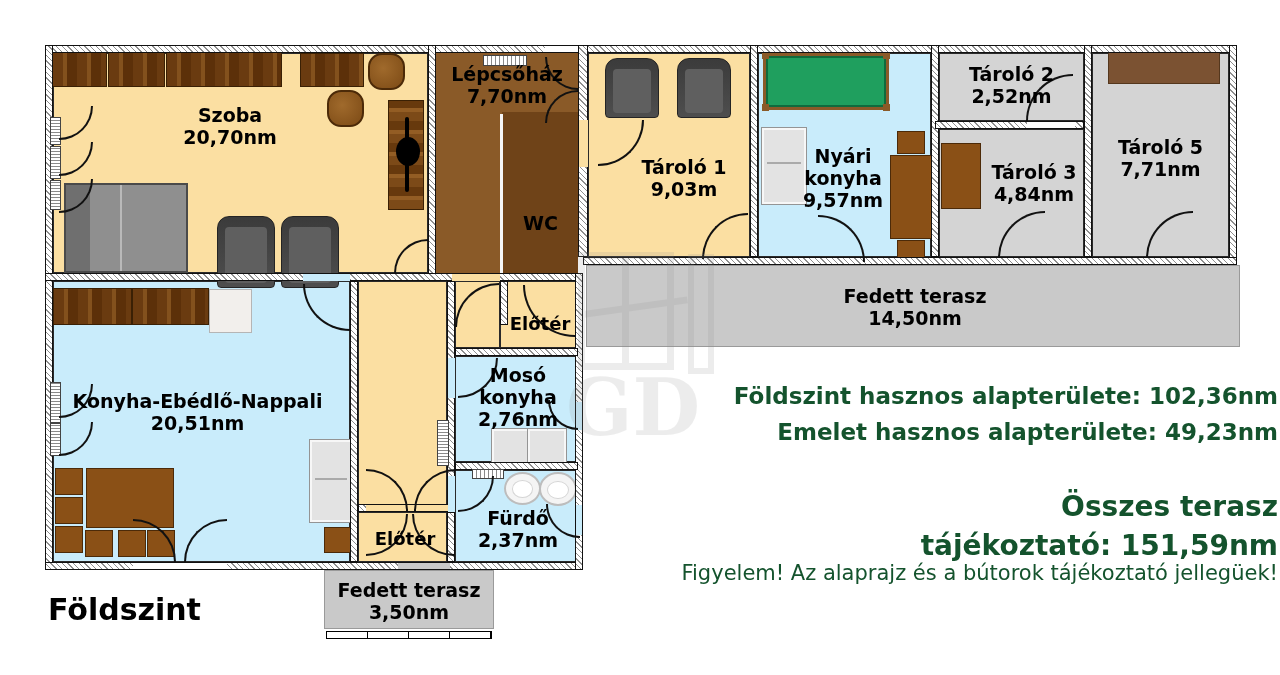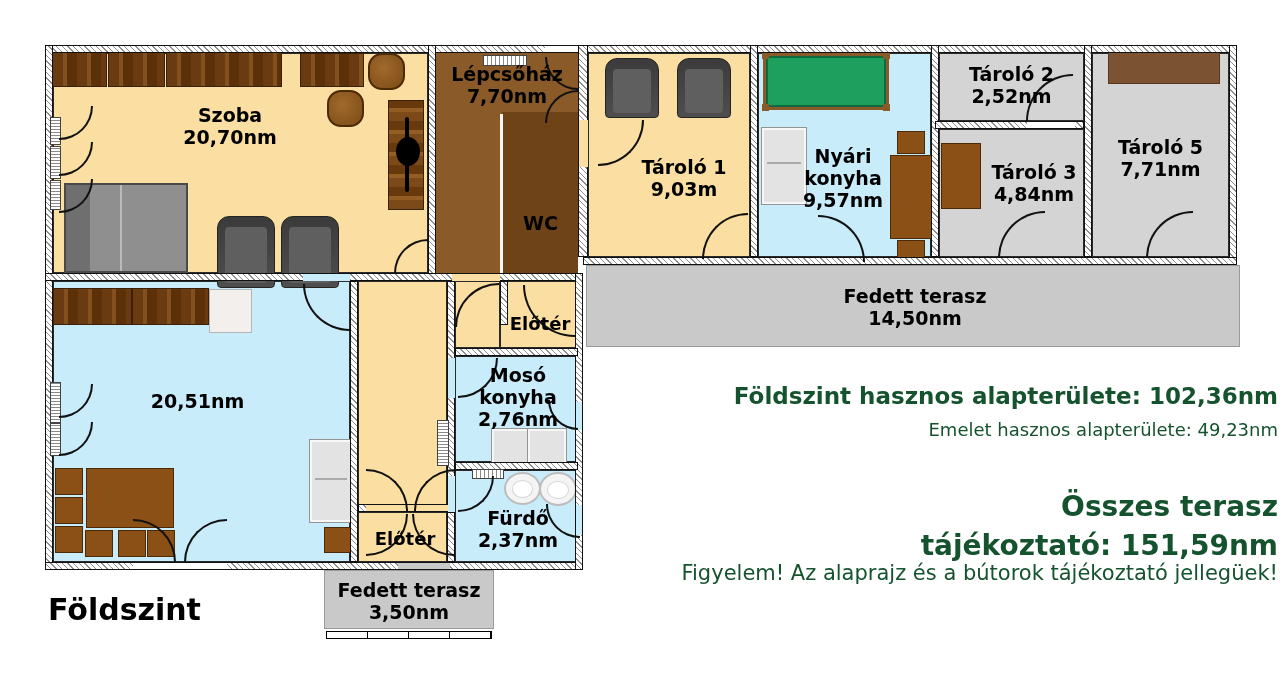--- a/index.html
+++ b/index.html
@@ -200,20 +200,27 @@
   <div class="arc br z4" style="left:366px;top:514px;width:42px;height:42px;"></div>
   <div class="arc bl z4" style="left:412px;top:514px;width:42px;height:42px;"></div>
   <div class="arc br z4" style="left:458px;top:358px;width:40px;height:40px;"></div>
   <div class="arc bl z4" style="left:548px;top:400px;width:30px;height:30px;"></div>
   <div class="arc br z4" style="left:458px;top:476px;width:36px;height:36px;"></div>
   <div class="arc bl z4" style="left:546px;top:504px;width:34px;height:34px;"></div>
 
   <div class="abs z4" style="left:326px;top:631px;width:166px;height:8px;background:#fff;border:1px solid #000;
               background-image:repeating-linear-gradient(90deg,transparent 0 40px,#000 40px 41px);"></div>
 
+  <div class="wm" style="left:560px;top:244px;width:220px;height:200px;">
+    <div class="abs" style="left:18px;top:8px;width:96px;height:118px;border:7px solid #8f8f8f;"></div>
+    <div class="abs" style="left:18px;top:60px;width:110px;height:7px;background:#8f8f8f;transform:rotate(-8deg);"></div>
+    <div class="abs" style="left:62px;top:8px;width:7px;height:118px;background:#8f8f8f;"></div>
+    <div class="abs" style="left:128px;top:10px;width:26px;height:120px;border:6px solid #8f8f8f;"></div>
+    <div class="abs" style="left:6px;top:118px;font-family:'DejaVu Serif','Liberation Serif',serif;font-size:78px;font-weight:bold;color:#8f8f8f;">GD</div>
+  </div>
 
   <div class="lbl z5" style="left:130px;top:104px;width:200px;">
     <div>Szoba</div>
     <div>20,70nm</div>
   </div>
   <div class="lbl z5" style="left:436px;top:63px;width:142px;">
     <div>Lépcsőház</div>
     <div>7,70nm</div>
   </div>
   <div class="lbl z5" style="left:503px;top:212px;width:75px;">
@@ -238,20 +245,21 @@
   </div>
   <div class="lbl z5" style="left:1092px;top:136px;width:137px;">
     <div>Tároló 5</div>
     <div>7,71nm</div>
   </div>
   <div class="lbl z5" style="left:785px;top:285px;width:260px;">
     <div>Fedett terasz</div>
     <div>14,50nm</div>
   </div>
   <div class="lbl z5" style="left:55px;top:390px;width:285px;">
+    <div>Konyha-Ebédlő-Nappali</div>
     <div>20,51nm</div>
   </div>
   <div class="lbl small z5" style="left:500px;top:313px;width:80px;">
     <div>Előtér</div>
   </div>
   <div class="lbl z5" style="left:462px;top:364px;width:112px;">
     <div>Mosó</div>
     <div>konyha</div>
     <div>2,76nm</div>
   </div>
@@ -263,18 +271,18 @@
     <div>Előtér</div>
   </div>
   <div class="lbl z5" style="left:324px;top:579px;width:170px;">
     <div>Fedett terasz</div>
     <div>3,50nm</div>
   </div>
 
   <div class="abs z5" style="left:48px;top:592px;width:240px;font-size:30px;font-weight:bold;color:#000;">Földszint</div>
 
   <div class="sum z5" style="top:383px;font-size:23px;font-weight:bold;">Földszint hasznos alapterülete: 102,36nm</div>
-  <div class="sum z5" style="top:419px;font-size:18px;font-weight:normal;">Emelet hasznos alapterülete: 49,23nm</div>
+  <div class="sum z5" style="top:419px;font-size:23px;font-weight:bold;">Emelet hasznos alapterülete: 49,23nm</div>
   <div class="sum z5" style="top:490px;font-size:28px;font-weight:bold;">Összes terasz</div>
   <div class="sum z5" style="top:529px;font-size:28px;font-weight:bold;">tájékoztató: 151,59nm</div>
   <div class="sum z5" style="top:561px;font-size:21px;font-weight:normal;">Figyelem! Az alaprajz és a bútorok tájékoztató jellegüek!</div>
 
 </div>
 
 </body></html>

